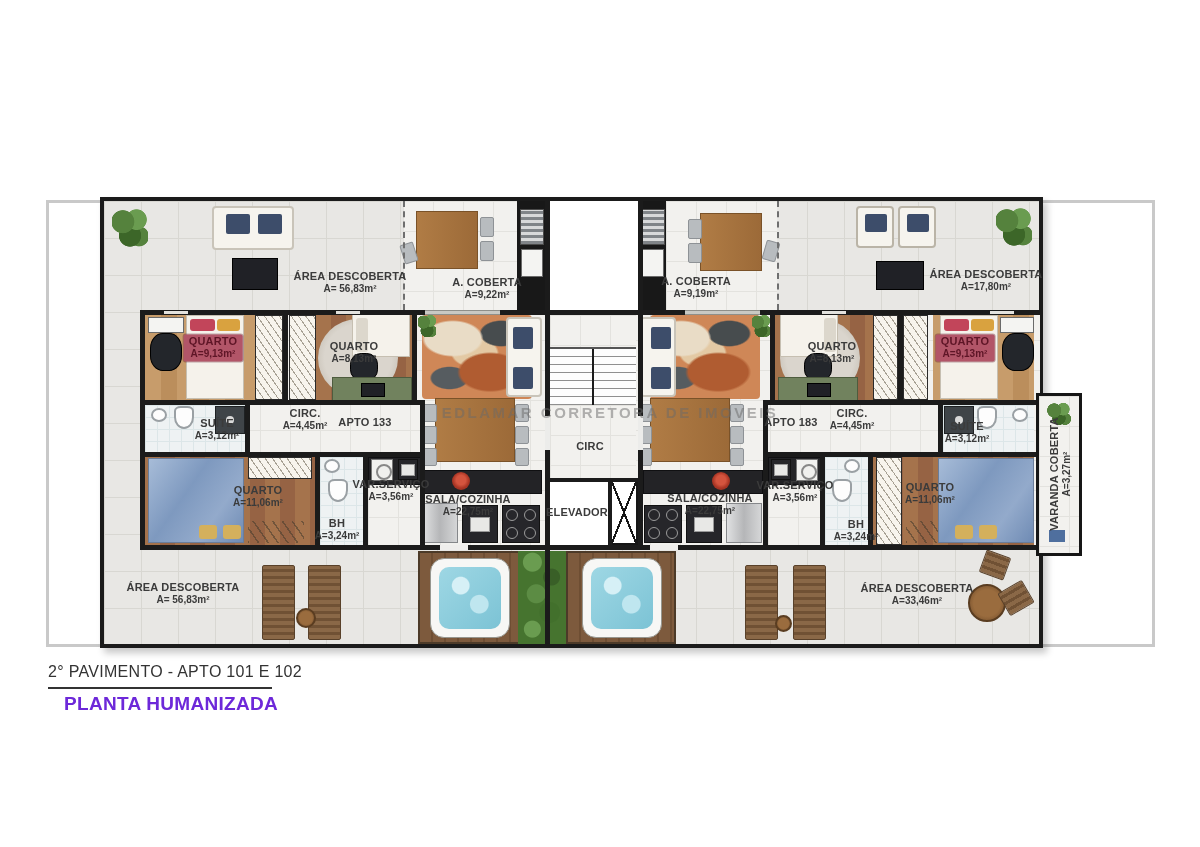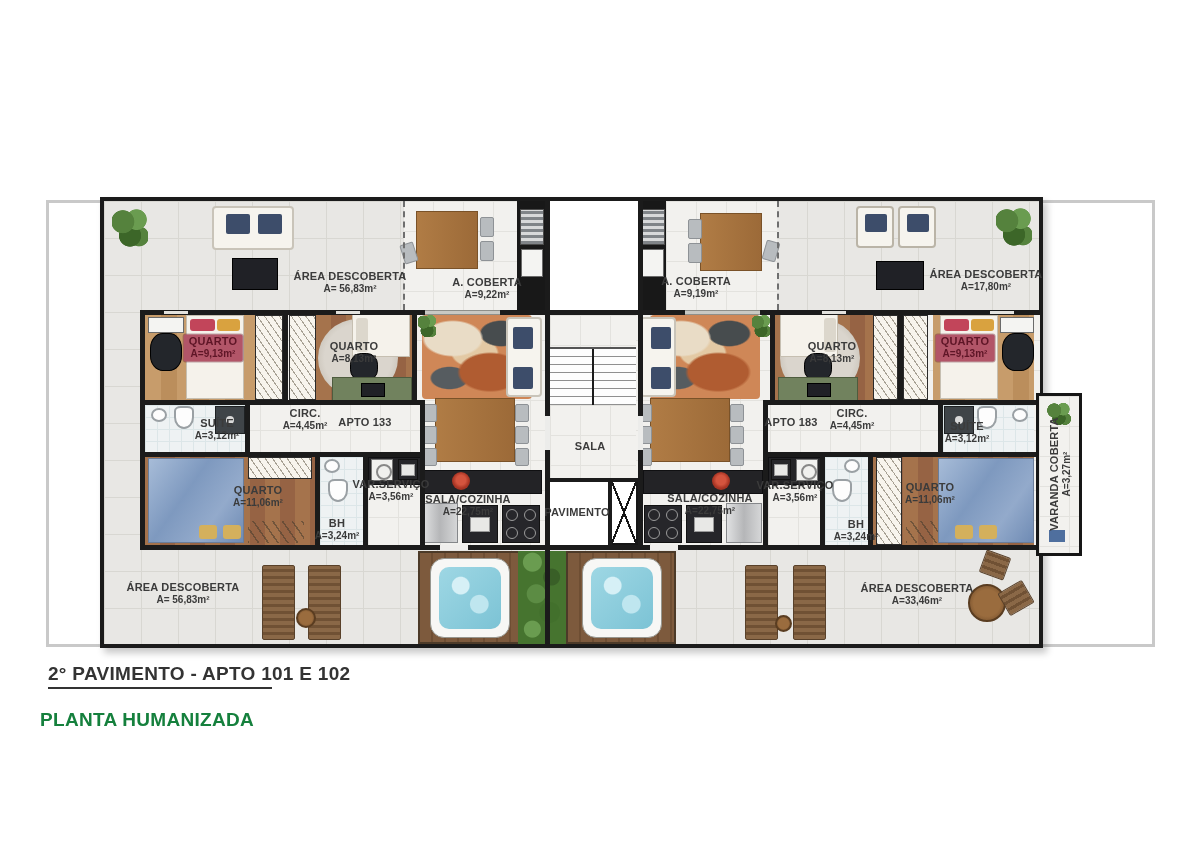--- a/index.html
+++ b/index.html
@@ -64,23 +64,23 @@
   .lounger{background:repeating-linear-gradient(0deg,#8a6847 0 4px,#705134 4px 7px);border:1px solid #59412a;border-radius:2px;box-sizing:border-box;}
   .rtable{background:radial-gradient(circle,#9a6c3e 0 55%,#7e5630 80%,#6b4726);border:2px solid #5a3d21;border-radius:50%;box-sizing:border-box;}
   
   .lbl{position:absolute;transform:translate(-50%,-50%);text-align:center;color:#3b3b3b;font-weight:bold;line-height:1.2;white-space:nowrap;z-index:40;}
   .lbl .nm{font-size:11px;display:block;letter-spacing:.2px;}
   .lbl .ar{font-size:10px;display:block;}
   .lbl.red{background:#b25568;color:#5e1526;padding:1px 5px;border-radius:2px;box-shadow:0 0 0 1px rgba(90,20,35,.35);}
   .lbl.vert{transform:translate(-50%,-50%) rotate(-90deg);}
   .wm{position:absolute;left:506px;top:211px;transform:translate(-50%,-50%);font-size:15px;font-weight:bold;letter-spacing:2.5px;color:rgba(105,105,105,.5);white-space:nowrap;z-index:50;}
   
-  .ft-title{position:absolute;left:48px;top:663px;font-size:19px;font-weight:bold;color:#333;letter-spacing:.3px;z-index:3;}
+  .ft-title{position:absolute;left:48px;top:663px;font-size:16px;font-weight:normal;color:#333;letter-spacing:.3px;z-index:3;}
   .ft-rule{position:absolute;left:48px;top:687px;width:224px;height:2px;background:#333;z-index:3;}
-  .ft-sub{position:absolute;left:40px;top:693px;font-size:19px;font-weight:bold;color:#15803d;letter-spacing:.3px;z-index:3;margin-top:16px;}
+  .ft-sub{position:absolute;left:64px;top:693px;font-size:19px;font-weight:bold;color:#6d28d9;letter-spacing:.3px;z-index:3;}
 </style>
 </head>
 <body>
 
 <div id="page">
 
   <div class="frame"></div>
 
   <div class="plan tile">
 
@@ -425,39 +425,40 @@
     <div class="lbl" style="left:752px;top:330px;">
       <span class="nm">BH</span>
         <span class="ar">A=3,24m²</span>
     </div>
     <div class="lbl" style="left:826px;top:293px;">
       <span class="nm">QUARTO</span>
         <span class="ar">A=11,06m²</span>
     </div>
 
     <div class="lbl" style="left:486px;top:246px;">
-      <span class="nm">SALA</span>
+      <span class="nm">CIRC</span>
     </div>
     <div class="lbl" style="left:473px;top:312px;">
-      <span class="nm">PAVIMENTO</span>
+      <span class="nm">ELEVADOR</span>
     </div>
 
     <div class="lbl vert" style="left:957px;top:273px;">
       <span class="nm">VARANDA COBERTA</span>
         <span class="ar">A=3,27m²</span>
     </div>
 
     <div class="lbl" style="left:79px;top:393px;">
       <span class="nm">ÁREA DESCOBERTA</span>
         <span class="ar">A= 56,83m²</span>
     </div>
     <div class="lbl" style="left:813px;top:394px;">
       <span class="nm">ÁREA DESCOBERTA</span>
         <span class="ar">A=33,46m²</span>
     </div>
 
+    <div class="wm">EDLAMAR CORRETORA DE IMOVEIS</div>
   </div>
 
   <div class="ft-title">2° PAVIMENTO - APTO 101 E 102</div>
   <div class="ft-rule"></div>
   <div class="ft-sub">PLANTA HUMANIZADA</div>
 
 </div>
 
 </body></html>

